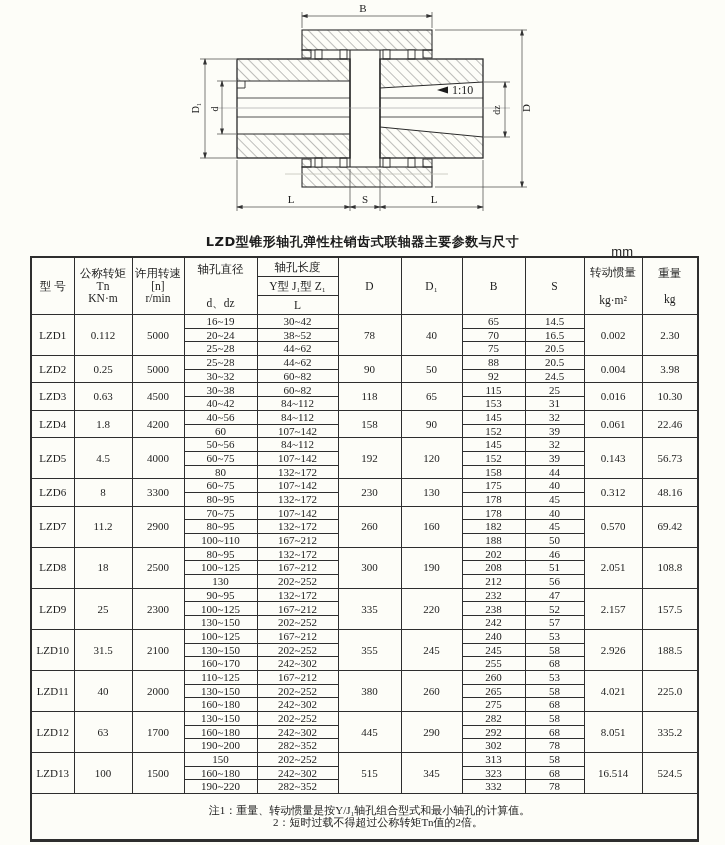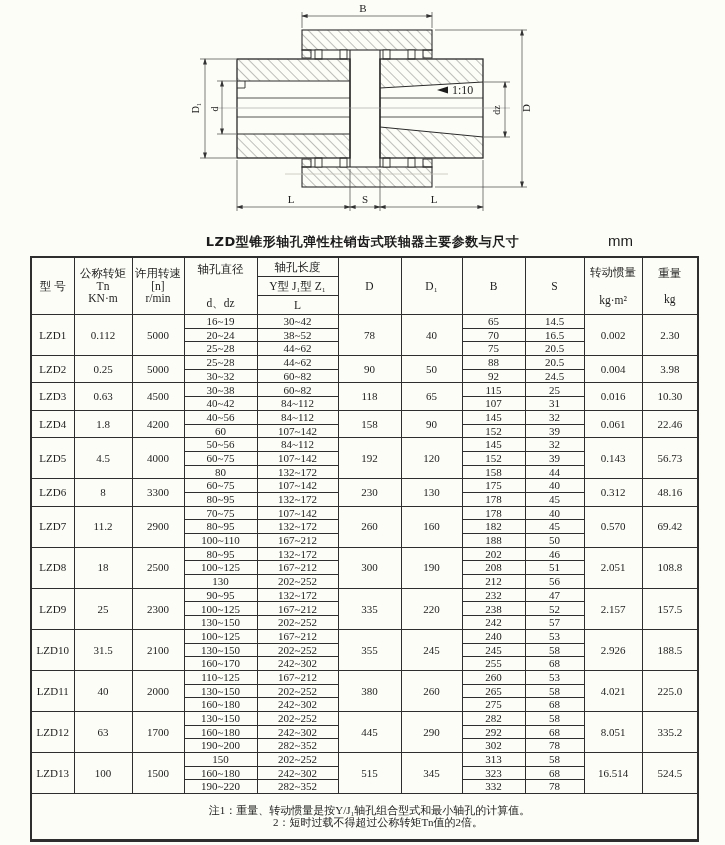--- a/index.html
+++ b/index.html
@@ -10,21 +10,21 @@
   }
   .drawing-wrap{width:725px;height:228px;}
   .title-row{
     position:relative;height:25px;line-height:25px;text-align:center;
   }
   .title-row .title{
     font-family:"DejaVu Sans","Liberation Sans",sans-serif;
     font-weight:600;font-size:13px;letter-spacing:0.5px;
   }
   .title-row .unit{
-    position:absolute;right:92px;top:0;font-size:15px;
+    position:absolute;right:92px;top:11px;font-size:13px;
     font-family:"Liberation Sans","DejaVu Sans",sans-serif;
   }
   table.params{
     border-collapse:collapse;table-layout:fixed;
     margin:3px 28px 0 30px;width:667px;
     border:2px solid #2e2e2e;
   }
   table.params td{
     border:1px solid #2e2e2e;text-align:center;vertical-align:middle;
     font-size:11px;line-height:12.5px;height:12.7px;padding:0;
@@ -271,21 +271,21 @@
           <td rowspan="2">118</td>
           <td rowspan="2">65</td>
           <td>115</td>
           <td>25</td>
           <td rowspan="2">0.016</td>
           <td rowspan="2">10.30</td>
         </tr>
         <tr>
           <td>40~42</td>
           <td>84~112</td>
-          <td>107</td>
+          <td>153</td>
           <td>31</td>
         </tr>
         <tr>
           <td rowspan="2">LZD4</td>
           <td rowspan="2">1.8</td>
           <td rowspan="2">4200</td>
           <td>40~56</td>
           <td>84~112</td>
           <td rowspan="2">158</td>
           <td rowspan="2">90</td>

